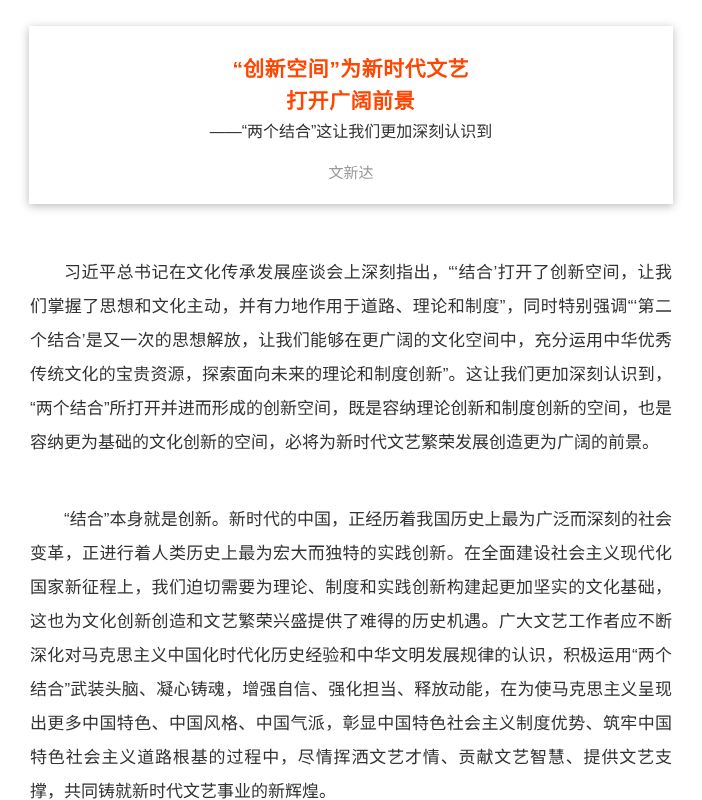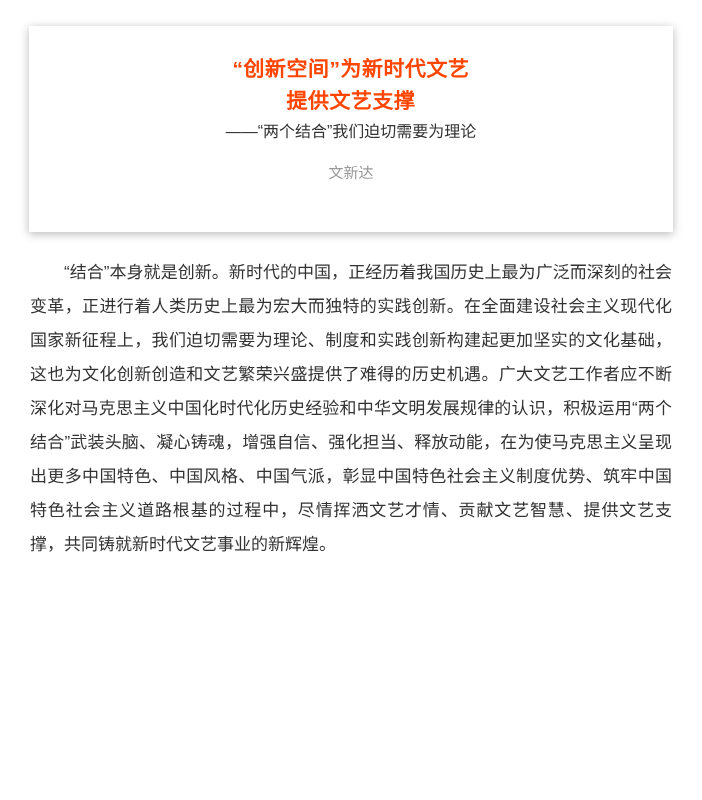--- a/index.html
+++ b/index.html
@@ -20,21 +20,21 @@
     height: 800px;
     margin: 0 auto;
     background: var(--page-background, #ffffff);
     overflow: hidden;
   }
   .header-card {
     position: absolute;
     left: 29px;
     top: 26px;
     width: 644px;
-    height: 206px;
+    height: 178px;
     background: #ffffff;
     box-shadow: 0 2px 9px rgba(0, 0, 0, 0.28);
     text-align: center;
     padding-top: 27px;
   }
   .article-title {
     color: var(--title-accent, #ff4500);
     font-size: 21px;
     line-height: 32px;
     font-weight: bold;
@@ -72,23 +72,24 @@
   }
 </style>
 </head>
 <body>
 
 <div class="page">
 
   <div class="header-card">
     <div class="article-title">
       <div>“创新空间”为新时代文艺</div>
-      <div>提供文艺支撑</div>
+      <div>打开广阔前景</div>
     </div>
-    <div class="article-subtitle">——“两个结合”我们迫切需要为理论</div>
+    <div class="article-subtitle">——“两个结合”这让我们更加深刻认识到</div>
     <div class="article-author">文新达</div>
   </div>
 
   <div class="article-body">
+    <p>习近平总书记在文化传承发展座谈会上深刻指出，“‘结合’打开了创新空间，让我们掌握了思想和文化主动，并有力地作用于道路、理论和制度”，同时特别强调“‘第二个结合’是又一次的思想解放，让我们能够在更广阔的文化空间中，充分运用中华优秀传统文化的宝贵资源，探索面向未来的理论和制度创新”。这让我们更加深刻认识到，“两个结合”所打开并进而形成的创新空间，既是容纳理论创新和制度创新的空间，也是容纳更为基础的文化创新的空间，必将为新时代文艺繁荣发展创造更为广阔的前景。</p>
     <p>“结合”本身就是创新。新时代的中国，正经历着我国历史上最为广泛而深刻的社会变革，正进行着人类历史上最为宏大而独特的实践创新。在全面建设社会主义现代化国家新征程上，我们迫切需要为理论、制度和实践创新构建起更加坚实的文化基础，这也为文化创新创造和文艺繁荣兴盛提供了难得的历史机遇。广大文艺工作者应不断深化对马克思主义中国化时代化历史经验和中华文明发展规律的认识，积极运用“两个结合”武装头脑、凝心铸魂，增强自信、强化担当、释放动能，在为使马克思主义呈现出更多中国特色、中国风格、中国气派，彰显中国特色社会主义制度优势、筑牢中国特色社会主义道路根基的过程中，尽情挥洒文艺才情、贡献文艺智慧、提供文艺支撑，共同铸就新时代文艺事业的新辉煌。</p>
   </div>
 
 </div>
 
 </body></html>

